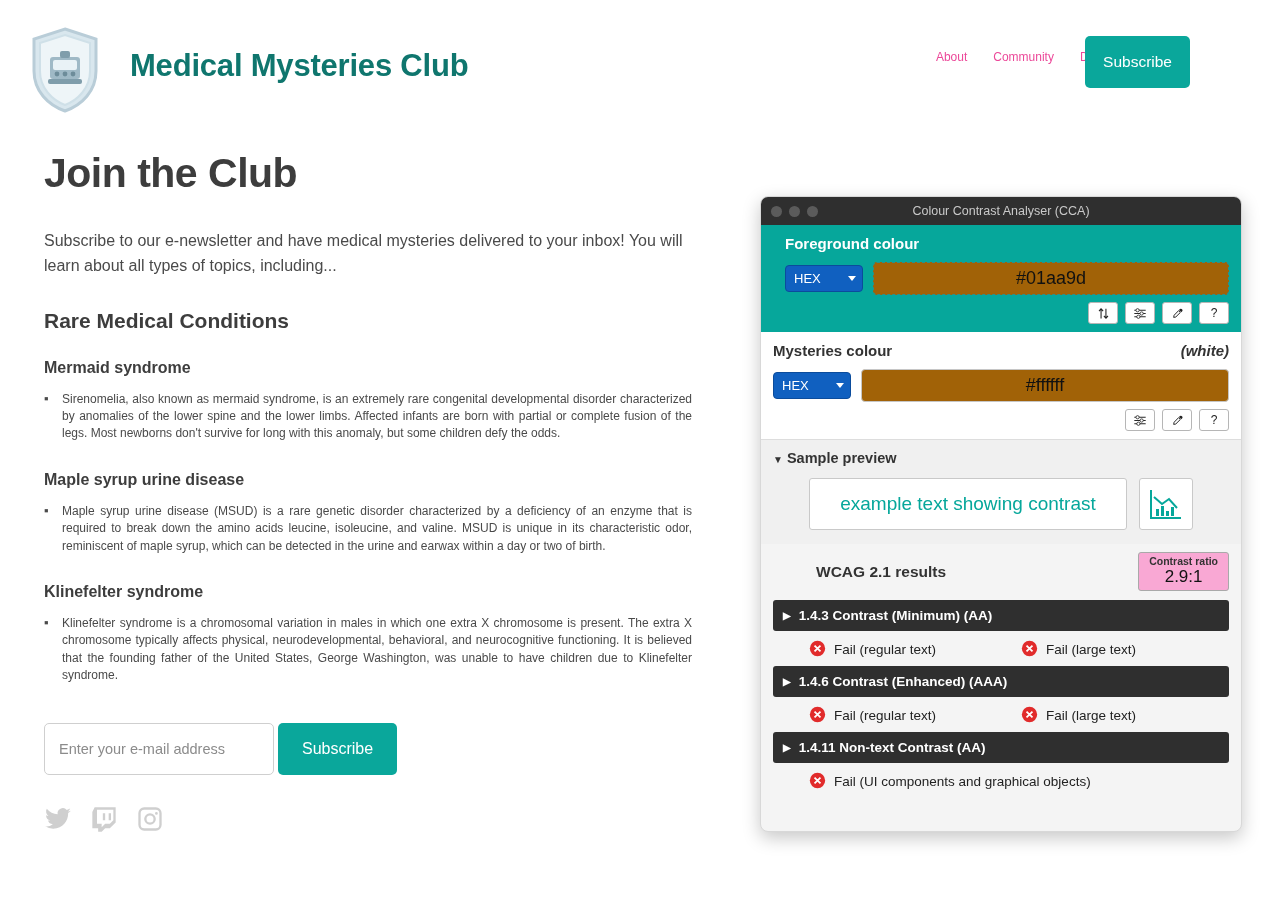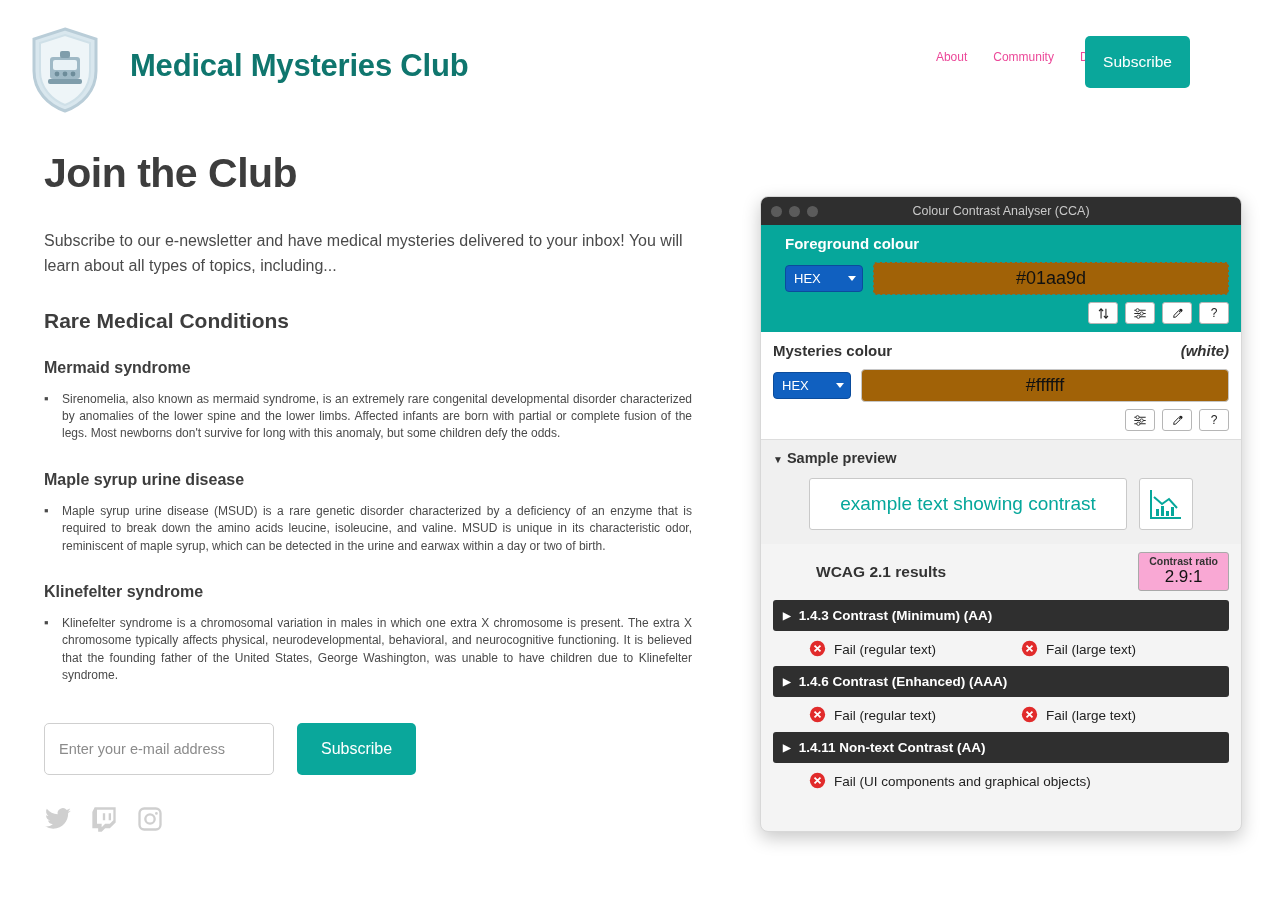--- a/index.html
+++ b/index.html
@@ -62,21 +62,21 @@
     position: relative; padding-left: 18px;
     font-size: 12px; line-height: 1.45; color: #4a4a4a;
     text-align: justify; width: 648px;
   }
   ul.cond-list li::before {
     content: "\25AA"; position: absolute; left: 0; top: -1px;
     color: #4a4a4a; font-size: 13px;
   }
 
   
-  .sub-form { display: flex; align-items: stretch; gap: 23px; margin-top: 38px; }
+  .sub-form { display: flex; align-items: stretch; gap: 4px; margin-top: 38px; }
   .email-input {
     width: 230px; height: 52px; border: 1px solid #cfcfcf; border-radius: 5px;
     padding: 0 14px; font-size: 14.5px; color: #777;
     font-family: "Liberation Sans", sans-serif; background: #fff;
   }
   .email-input::placeholder { color: #8b8b8b; }
   .sub-btn {
     background: #0aa79b; color: #fff; border: none; border-radius: 5px;
     padding: 0 24px; height: 52px; font-size: 16px; cursor: pointer;
     font-family: "Liberation Sans", sans-serif;

